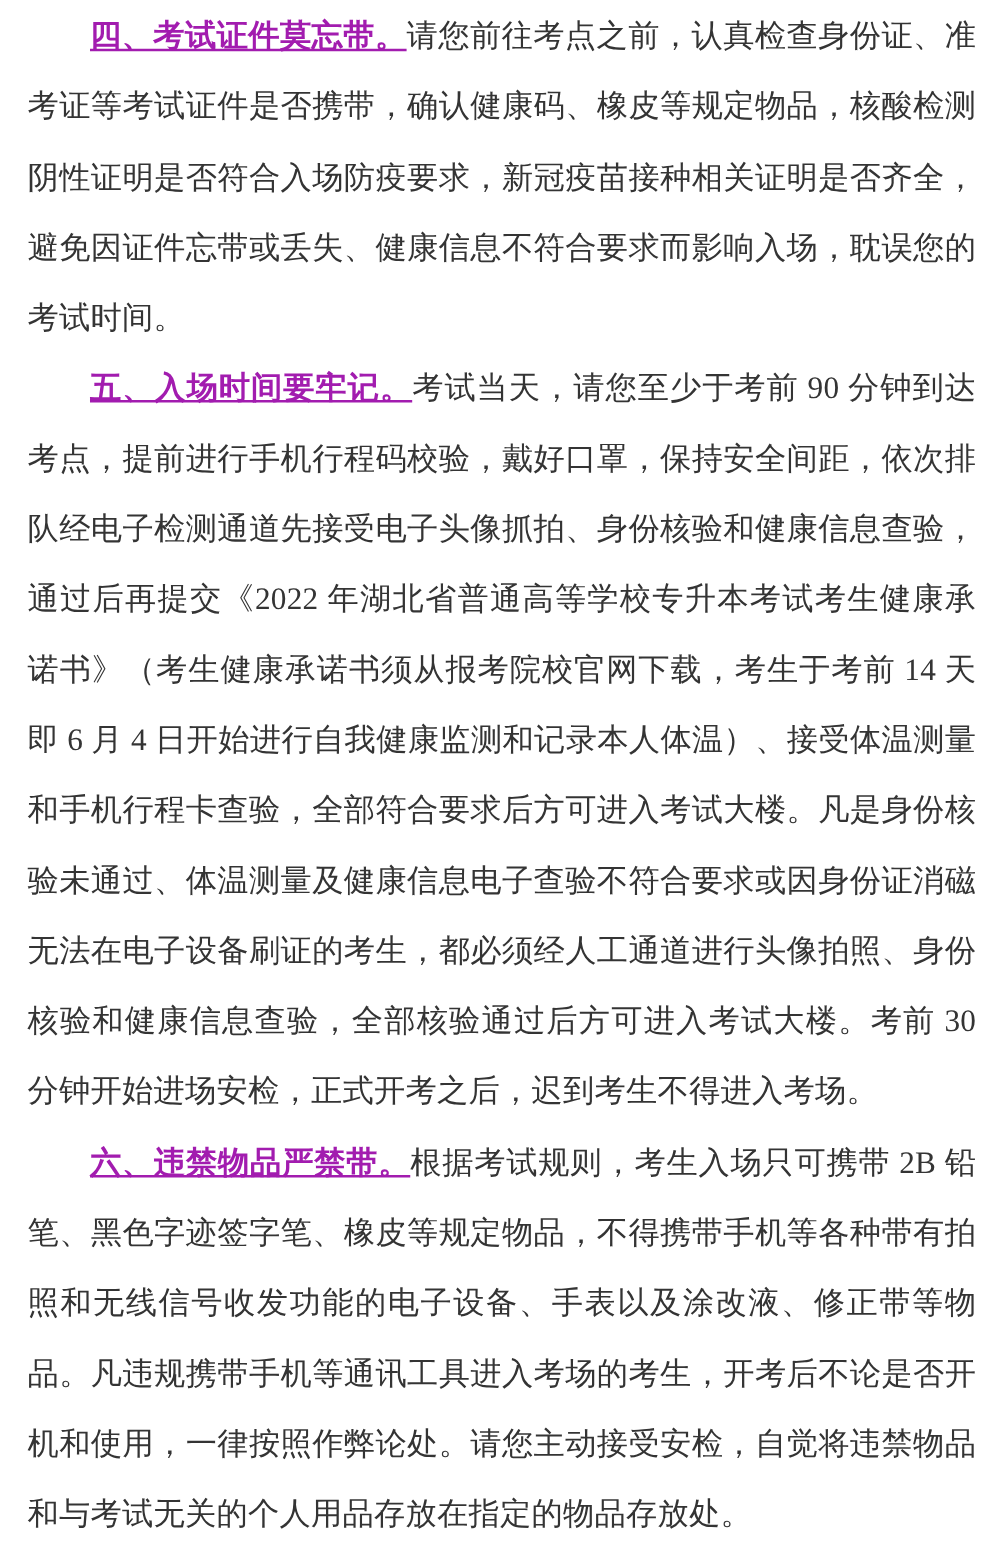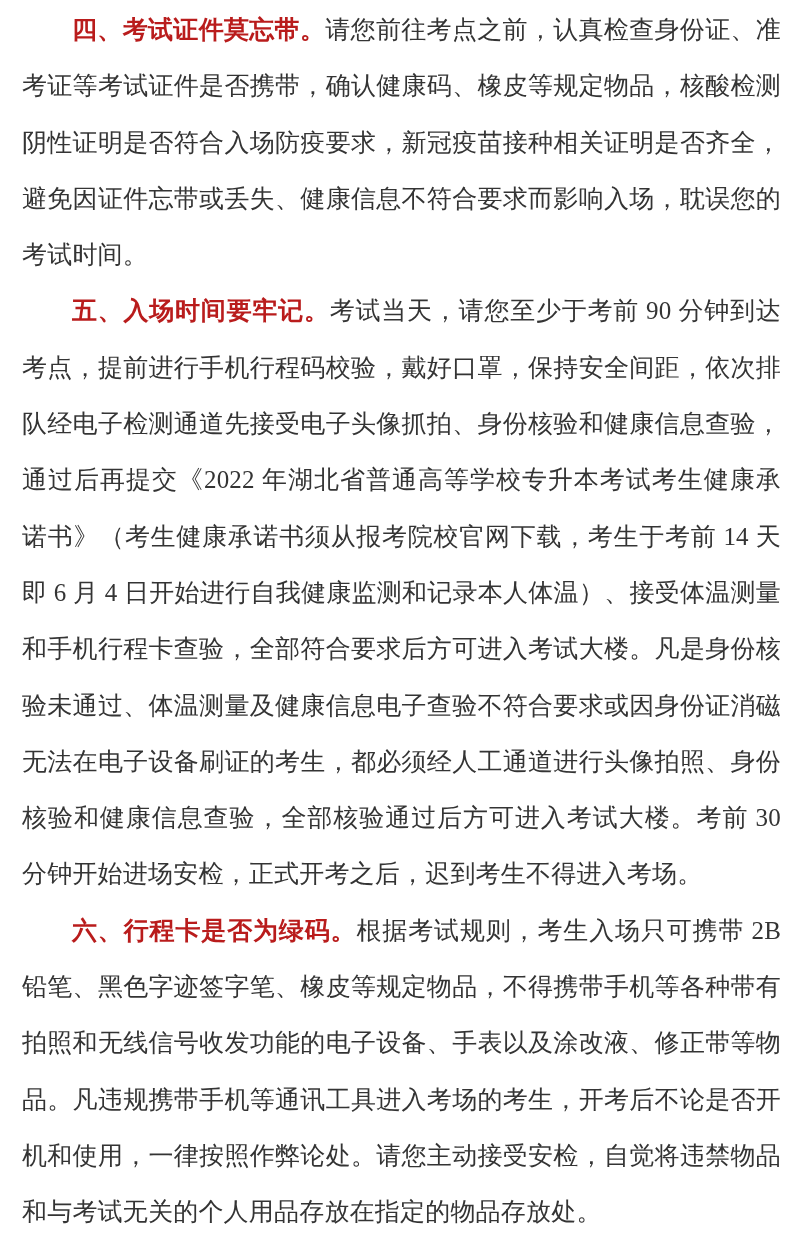--- a/index.html
+++ b/index.html
@@ -26,27 +26,28 @@
     line-height: 56.3px;
     color: #343434;
     text-align: justify;
     text-justify: inter-ideograph;
     text-indent: 2em;
     letter-spacing: 0.2px;
     word-break: break-all;
   }
   .para .heading {
     font-weight: 700;
-    color: #b91c1c;
+    color: #a21caf;
+    text-decoration: underline;
   }
 </style>
 </head>
 <body>
 
 <div class="page">
 
   <p class="para"><span class="heading">四、考试证件莫忘带。</span><span>请您前往考点之前，认真检查身份证、准考证等考试证件是否携带，确认健康码、橡皮等规定物品，核酸检测阴性证明是否符合入场防疫要求，新冠疫苗接种相关证明是否齐全，避免因证件忘带或丢失、健康信息不符合要求而影响入场，耽误您的考试时间。</span></p>
 
   <p class="para"><span class="heading">五、入场时间要牢记。</span><span>考试当天，请您至少于考前 90 分钟到达考点，提前进行手机行程码校验，戴好口罩，保持安全间距，依次排队经电子检测通道先接受电子头像抓拍、身份核验和健康信息查验，通过后再提交《2022 年湖北省普通高等学校专升本考试考生健康承诺书》（考生健康承诺书须从报考院校官网下载，考生于考前 14 天即 6 月 4 日开始进行自我健康监测和记录本人体温）、接受体温测量和手机行程卡查验，全部符合要求后方可进入考试大楼。凡是身份核验未通过、体温测量及健康信息电子查验不符合要求或因身份证消磁无法在电子设备刷证的考生，都必须经人工通道进行头像拍照、身份核验和健康信息查验，全部核验通过后方可进入考试大楼。考前 30 分钟开始进场安检，正式开考之后，迟到考生不得进入考场。</span></p>
 
-  <p class="para"><span class="heading">六、行程卡是否为绿码。</span><span>根据考试规则，考生入场只可携带 2B 铅笔、黑色字迹签字笔、橡皮等规定物品，不得携带手机等各种带有拍照和无线信号收发功能的电子设备、手表以及涂改液、修正带等物品。凡违规携带手机等通讯工具进入考场的考生，开考后不论是否开机和使用，一律按照作弊论处。请您主动接受安检，自觉将违禁物品和与考试无关的个人用品存放在指定的物品存放处。</span></p>
+  <p class="para"><span class="heading">六、违禁物品严禁带。</span><span>根据考试规则，考生入场只可携带 2B 铅笔、黑色字迹签字笔、橡皮等规定物品，不得携带手机等各种带有拍照和无线信号收发功能的电子设备、手表以及涂改液、修正带等物品。凡违规携带手机等通讯工具进入考场的考生，开考后不论是否开机和使用，一律按照作弊论处。请您主动接受安检，自觉将违禁物品和与考试无关的个人用品存放在指定的物品存放处。</span></p>
 
 </div>
 
 </body></html>

